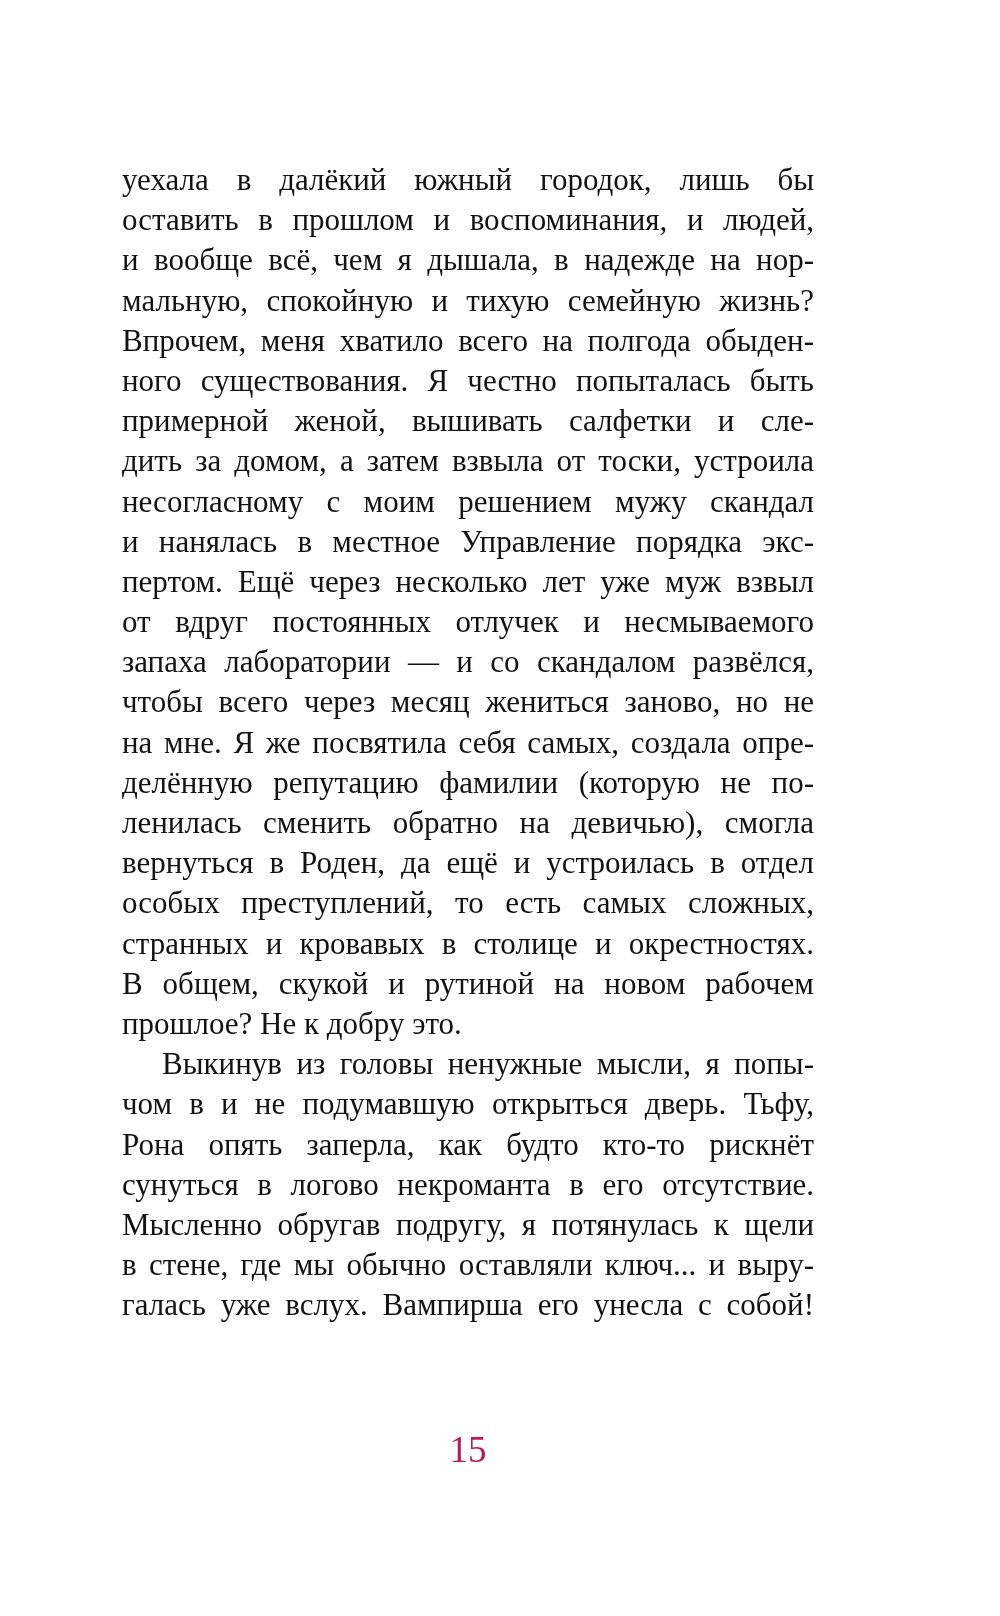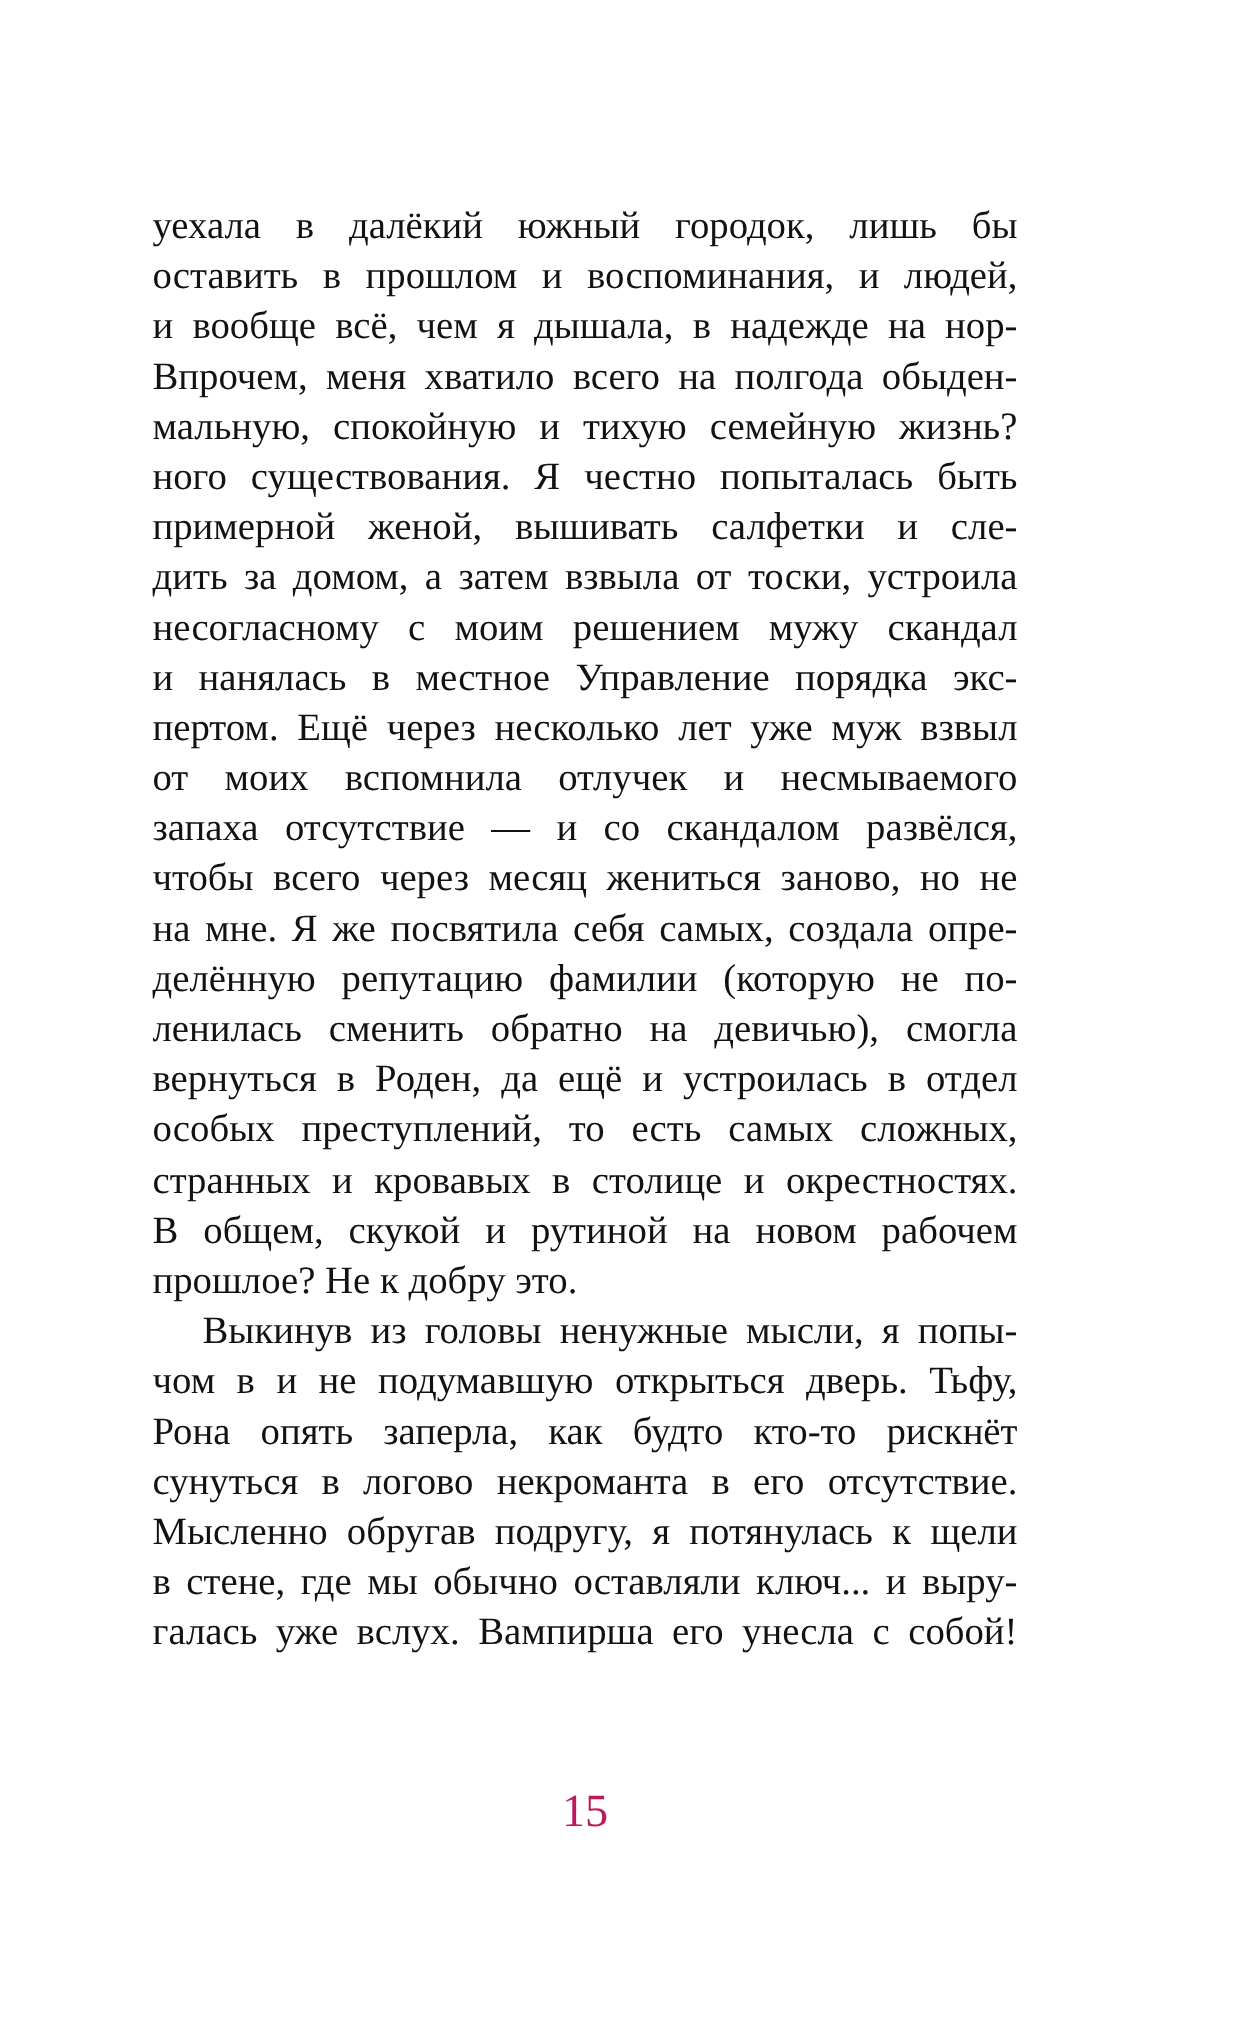--- a/index.html
+++ b/index.html
@@ -51,30 +51,30 @@
   }
 </style>
 </head>
 <body>
 
 <div class="page">
   <div class="text-block" id="text-block">
       <div class="line">уехала в далёкий южный городок, лишь бы</div>
       <div class="line">оставить в прошлом и воспоминания, и людей,</div>
       <div class="line">и вообще всё, чем я дышала, в надежде на нор-</div>
+      <div class="line">мальную, спокойную и тихую семейную жизнь?</div>
       <div class="line">Впрочем, меня хватило всего на полгода обыден-</div>
-      <div class="line">мальную, спокойную и тихую семейную жизнь?</div>
       <div class="line">ного существования. Я честно попыталась быть</div>
       <div class="line">примерной женой, вышивать салфетки и сле-</div>
       <div class="line">дить за домом, а затем взвыла от тоски, устроила</div>
       <div class="line">несогласному с моим решением мужу скандал</div>
       <div class="line">и нанялась в местное Управление порядка экс-</div>
       <div class="line">пертом. Ещё через несколько лет уже муж взвыл</div>
-      <div class="line">от моих вспомнила отлучек и несмываемого</div>
-      <div class="line">запаха отсутствие — и со скандалом развёлся,</div>
+      <div class="line">от вдруг постоянных отлучек и несмываемого</div>
+      <div class="line">запаха лаборатории — и со скандалом развёлся,</div>
       <div class="line">чтобы всего через месяц жениться заново, но не</div>
       <div class="line">на мне. Я же посвятила себя самых, создала опре-</div>
       <div class="line">делённую репутацию фамилии (которую не по-</div>
       <div class="line">ленилась сменить обратно на девичью), смогла</div>
       <div class="line">вернуться в Роден, да ещё и устроилась в отдел</div>
       <div class="line">особых преступлений, то есть самых сложных,</div>
       <div class="line">странных и кровавых в столице и окрестностях.</div>
       <div class="line">В общем, скукой и рутиной на новом рабочем</div>
       <div class="line no-justify">прошлое? Не к добру это.</div>
       <div class="line indent">Выкинув из головы ненужные мысли, я попы-</div>

